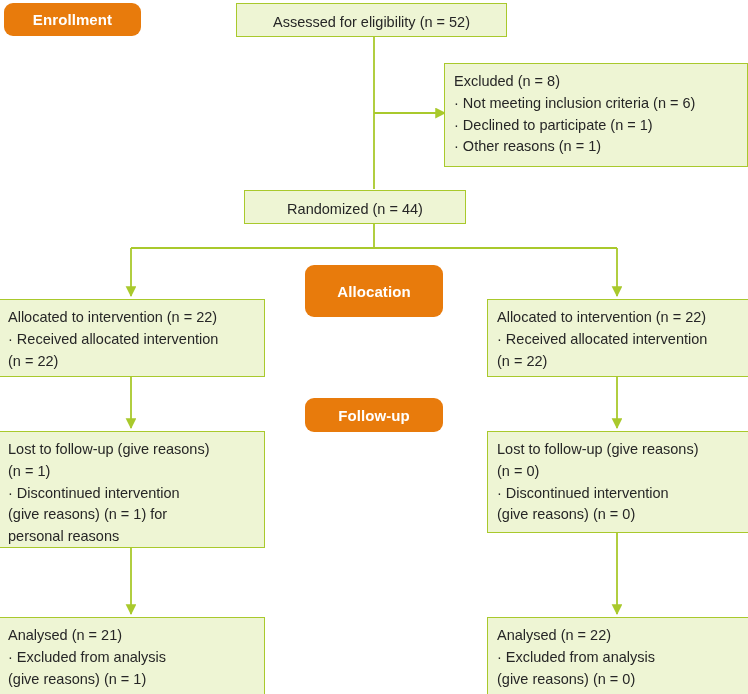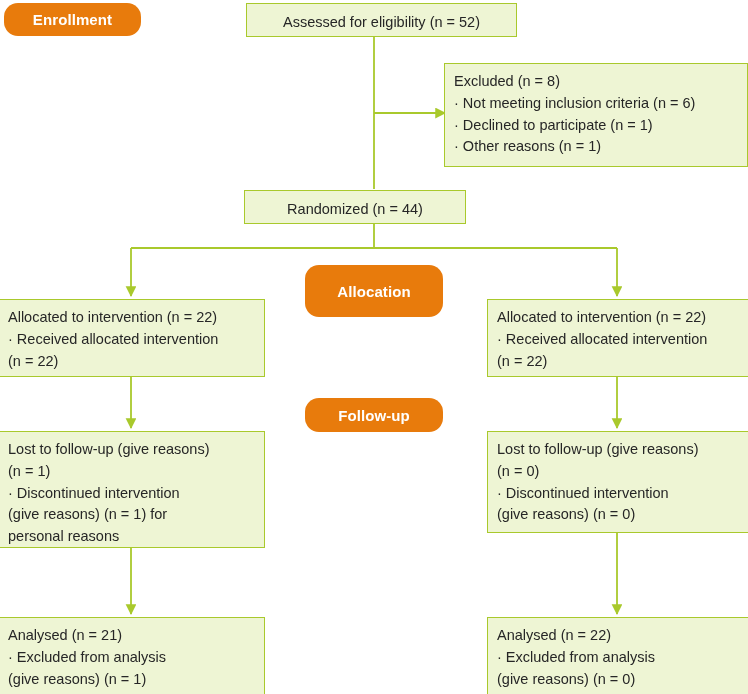--- a/index.html
+++ b/index.html
@@ -28,21 +28,21 @@
   }
   .box.center {
     text-align: center;
     padding-top: 8px;
   }
   .banner {
     position: absolute;
     box-sizing: border-box;
     background: #e87b0c;
     color: #ffffff;
-    border-radius: 14px;
+    border-radius: 9px;
     font-size: 15px;
     font-weight: bold;
     display: flex;
     align-items: center;
     justify-content: center;
     letter-spacing: 0.1px;
   }
   #edges {
     position: absolute;
     left: 0;
@@ -79,21 +79,21 @@
 
       <path d="M131,548 L131,614" marker-end="url(#arw)"></path>
       <path d="M617,533 L617,614" marker-end="url(#arw)"></path>
     </g>
   </svg>
 
   <div class="banner" style="left:4px; top:3px; width:137px; height:33px;">
     <span>Enrollment</span>
   </div>
 
-  <div class="box center" style="left:246px; top:3px; width:271px; height:34px;">Assessed for eligibility (n = 52)</div>
+  <div class="box center" style="left:236px; top:3px; width:271px; height:34px;">Assessed for eligibility (n = 52)</div>
 
   <div class="box" style="left:444px; top:63px; width:304px; height:104px;">Excluded (n = 8)
 · Not meeting inclusion criteria (n = 6)
 · Declined to participate (n = 1)
 · Other reasons (n = 1)</div>
 
   <div class="box center" style="left:244px; top:190px; width:222px; height:34px;">Randomized (n = 44)</div>
 
   <div class="banner" style="left:305px; top:265px; width:138px; height:52px;">
     <span>Allocation</span>

